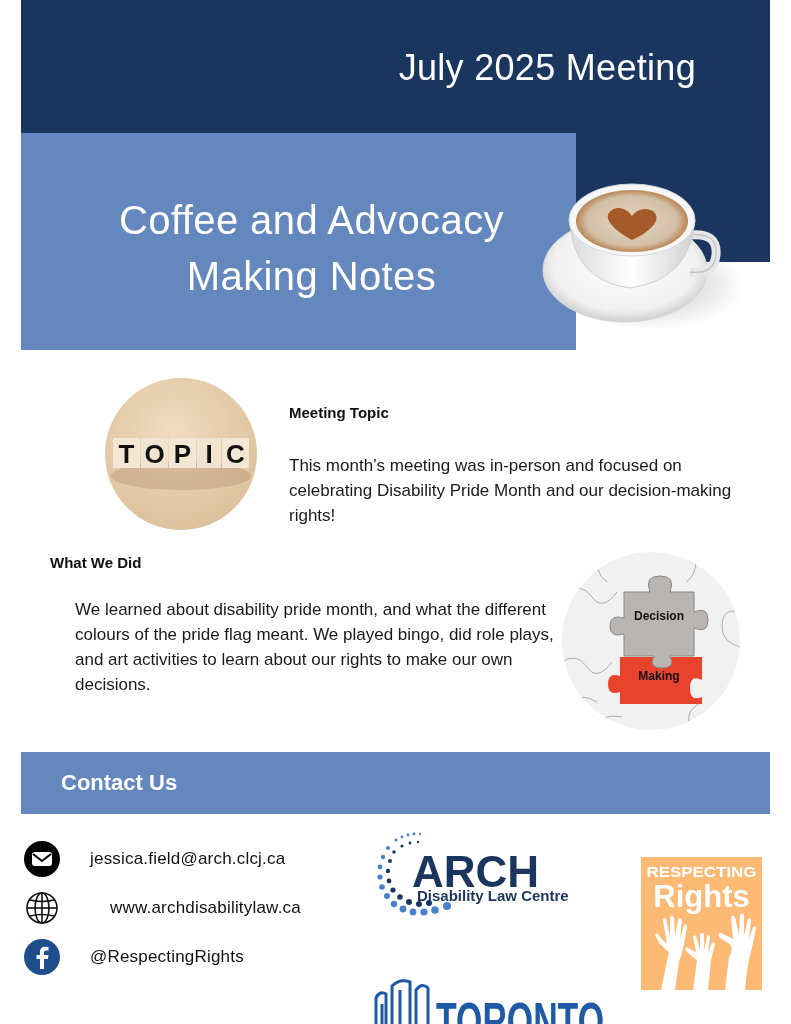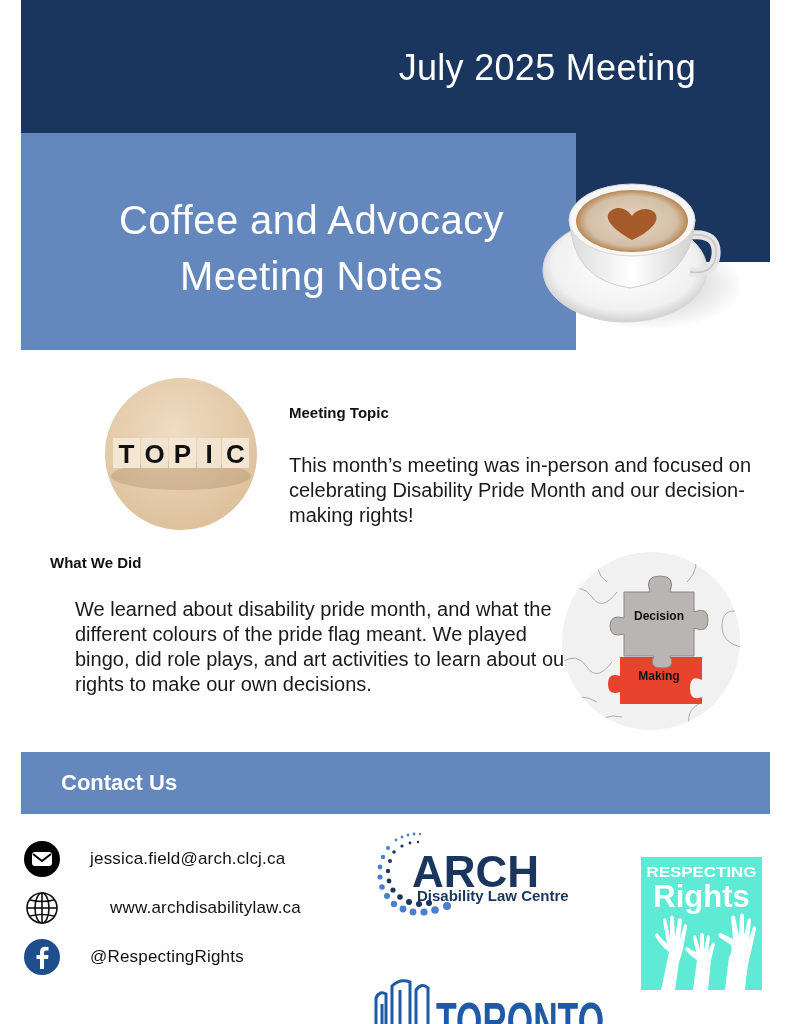--- a/index.html
+++ b/index.html
@@ -12,50 +12,50 @@
   .meeting-date { right: 95px; top: 47px; color: #fff; font-size: 36px; letter-spacing: 0.3px; }
   .title-block { left: 21px; top: 133px; width: 555px; height: 217px; background: #6488bd; }
   .title-text {
     left: 21px; top: 192px; width: 565px; text-align: center; color: #fff;
     font-size: 40px; line-height: 56px; letter-spacing: 0.4px; padding-left: 8px;
   }
   .cup-wrap { left: 540px; top: 180px; width: 200px; height: 150px; }
 
   .topic-img { left: 105px; top: 378px; width: 152px; height: 152px; border-radius: 50%; overflow: hidden; }
   .section-heading { font-weight: bold; font-size: 15px; color: #111; }
-  .section-body { font-size: 20px; line-height: 25px; color: #1a1a1a; }
+  .section-body { font-size: 17px; line-height: 25px; color: #1a1a1a; }
   .topic-heading { left: 289px; top: 404px; }
   .topic-body { left: 289px; top: 453px; width: 470px; }
   .did-heading { left: 50px; top: 554px; }
   .did-body { left: 50px; top: 597px; width: 500px; margin-left: 25px; }
   .puzzle-img { left: 562px; top: 552px; width: 178px; height: 178px; border-radius: 50%; overflow: hidden; }
 
   .contact-bar { left: 21px; top: 752px; width: 749px; height: 62px; background: #6488bd; }
   .contact-title { left: 61px; top: 770px; color: #fff; font-weight: bold; font-size: 22px; text-align: center; }
 
   .contact-row { left: 23px; display: flex; align-items: center; }
   .contact-row .ic { width: 38px; height: 38px; display: flex; align-items: center; justify-content: center; }
   .contact-row .txt { font-size: 17px; color: #111; margin-left: 29px; letter-spacing: 0.2px; }
   .row-email { top: 840px; }
   .row-web { top: 889px; gap: 16px; }
   .row-fb { top: 938px; }
 
   .arch-logo { left: 372px; top: 826px; width: 236px; height: 95px; }
   .toronto-logo { left: 370px; top: 976px; width: 240px; height: 70px; }
-  .rr-logo { left: 641px; top: 857px; width: 121px; height: 133px; background: #5eead4; }
+  .rr-logo { left: 641px; top: 857px; width: 121px; height: 133px; background: #fdba74; }
 </style>
 </head>
 <body>
 
 <div class="abs navy-block"></div>
 <div class="abs meeting-date">July 2025 Meeting</div>
 <div class="abs title-block"></div>
 <div class="abs title-text">
   <div>Coffee and Advocacy</div>
-  <div>Meeting Notes</div>
+  <div>Making Notes</div>
 </div>
 
 <div class="abs cup-wrap">
   <svg width="200" height="150" viewBox="0 0 200 150">
     <defs>
       <radialGradient id="foam" cx="50%" cy="50%" r="50%">
         <stop offset="0%" stop-color="#e4d6c4"></stop>
         <stop offset="80%" stop-color="#d3bfa6"></stop>
         <stop offset="100%" stop-color="#b98755"></stop>
       </radialGradient>

